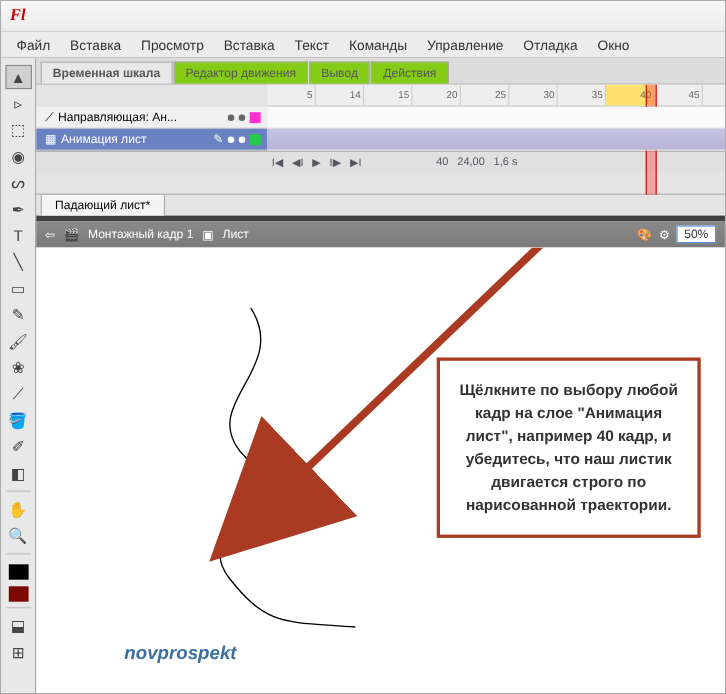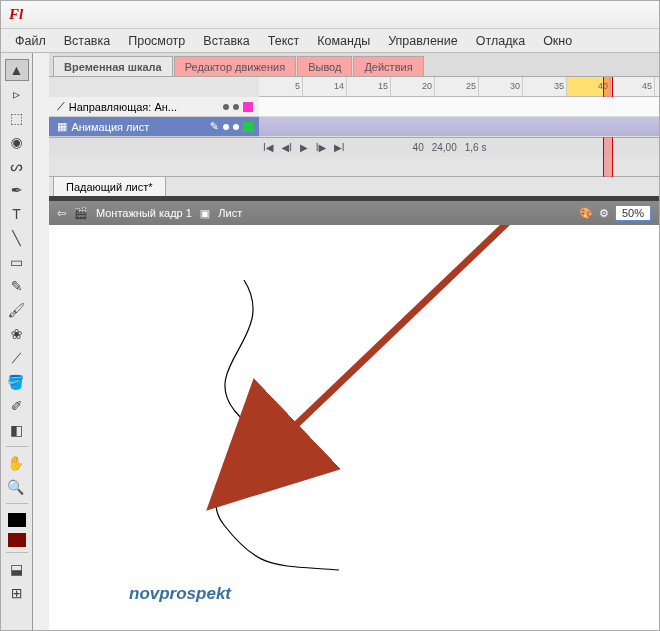--- a/index.html
+++ b/index.html
@@ -6,23 +6,23 @@
 body { width: 660px; height: 631px; background: #f0f0f0; position: relative; overflow: hidden; border: 1px solid #aaa; }
 .app-header { background: linear-gradient(#f8f8f8,#ececec); height: 28px; display: flex; align-items: center; padding: 0 8px; border-bottom: 1px solid #ccc; }
 .app-logo { color: #c00; font-weight: bold; font-family: Georgia,serif; font-size: 15px; margin-right: 10px; font-style: italic; }
 .menu-bar { background: #ececec; height: 24px; display: flex; align-items: center; padding: 0 6px; gap: 2px; font-size: 12.5px; color: #333; border-bottom: 1px solid #bbb; }
 .menu-item { padding: 2px 8px; cursor: default; }
 .main-row { display: flex; height: calc(100% - 52px); }
 .toolbox { width: 32px; background: #e8e8e8; border-right: 1px solid #999; display: flex; flex-direction: column; align-items: center; padding-top: 6px; gap: 2px; }
 .tool { width: 24px; height: 22px; display: flex; align-items: center; justify-content: center; color: #444; font-size: 14px; border: 1px solid transparent; }
 .tool.active { background: #d0d0d0; border: 1px solid #888; }
 .swatch { width: 18px; height: 14px; margin-top: 4px; }
-.right-area { flex: 1; display: flex; flex-direction: column; margin-left: 16px; }
+.right-area { flex: 1; display: flex; flex-direction: column; }
 .panel-tabs { background: #dcdcdc; height: 24px; display: flex; align-items: flex-end; padding: 0 4px; font-size: 11px; color: #555; border-bottom: 1px solid #aaa; }
-.ptab { padding: 4px 10px 3px; border: 1px solid #aaa; border-bottom: none; background: #fca5a5; margin-right: 1px; }
+.ptab { padding: 4px 10px 3px; border: 1px solid #aaa; border-bottom: none; background: #84cc16; margin-right: 1px; }
 .ptab.active { background: #e8e8e8; font-weight: bold; }
 .timeline { background: #e4e4e4; border-bottom: 1px solid #aaa; height: 100px; position: relative; display: flex; flex-direction: column; }
 .tl-ruler { margin-left: 210px; height: 20px; background: #eee; border-bottom: 1px solid #bbb; position: relative; display: flex; font-size: 9px; color: #666; }
 .tl-tick { width: 44px; border-right: 1px solid #ccc; text-align: right; padding-right: 2px; padding-top: 4px; position: relative; }
 .playhead { position: absolute; top: 0; width: 10px; height: 100px; background: rgba(255,50,50,0.35); border-left: 1px solid #c00; border-right: 1px solid #c00; }
 .tl-layers { display: flex; flex-direction: column; }
 .tl-layer { display: flex; height: 20px; font-size: 11px; align-items: center; }
 .layer-name { width: 210px; display: flex; align-items: center; gap: 4px; padding-left: 8px; background: #f0f0f0; border-bottom: 1px solid #ccc; height: 100%; }
 .layer-name.sel { background: #6a82c2; color: #fff; }
 .layer-track { flex: 1; background: #fafafa; border-bottom: 1px solid #ddd; height: 100%; position: relative; }
@@ -178,16 +178,19 @@
           </svg>
       </div>
       <svg width="660" height="430" style="position:absolute;left:0;top:0;pointer-events:none">
         <defs>
             <marker id="ah" markerWidth="18" markerHeight="18" refX="4" refY="9" orient="auto">
               <path d="M0,0 L18,9 L0,18 Z" fill="#aa3a22"></path>
             </marker>
           </defs>
         <line x1="550" y1="-90" x2="228" y2="218" stroke="#aa3a22" stroke-width="7" marker-end="url(#ah)"></line>
       </svg>
+      <div class="annot-box">
+        <span>Щёлкните по выбору любой кадр на слое "Анимация лист", например 40 кадр, и убедитесь, что наш листик двигается строго по нарисованной траектории.</span>
+      </div>
       <div class="watermark">novprospekt</div>
     </div>
   </div>
 </div>
 
 </body></html>

